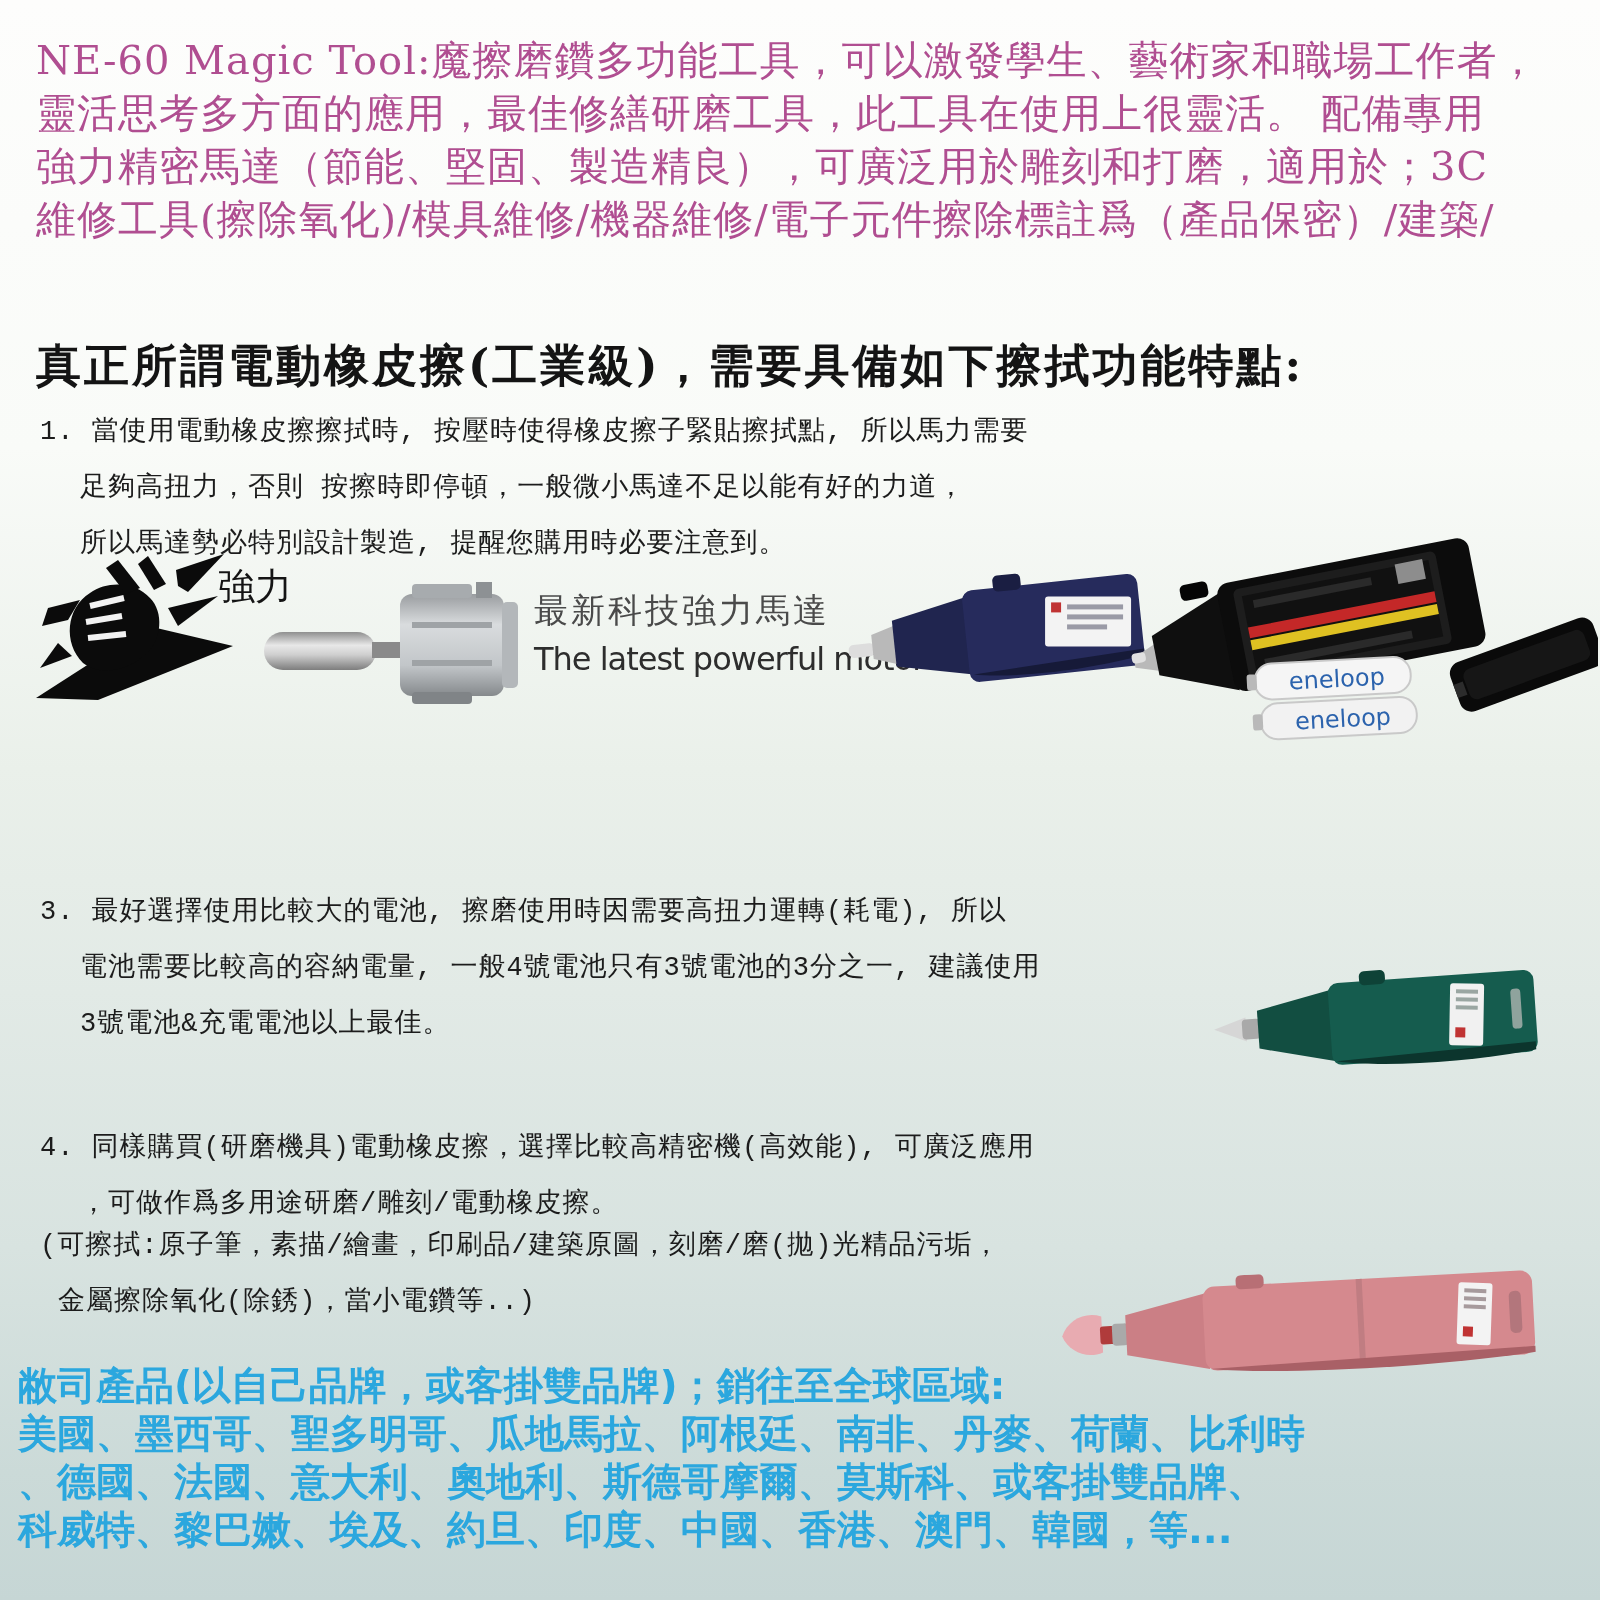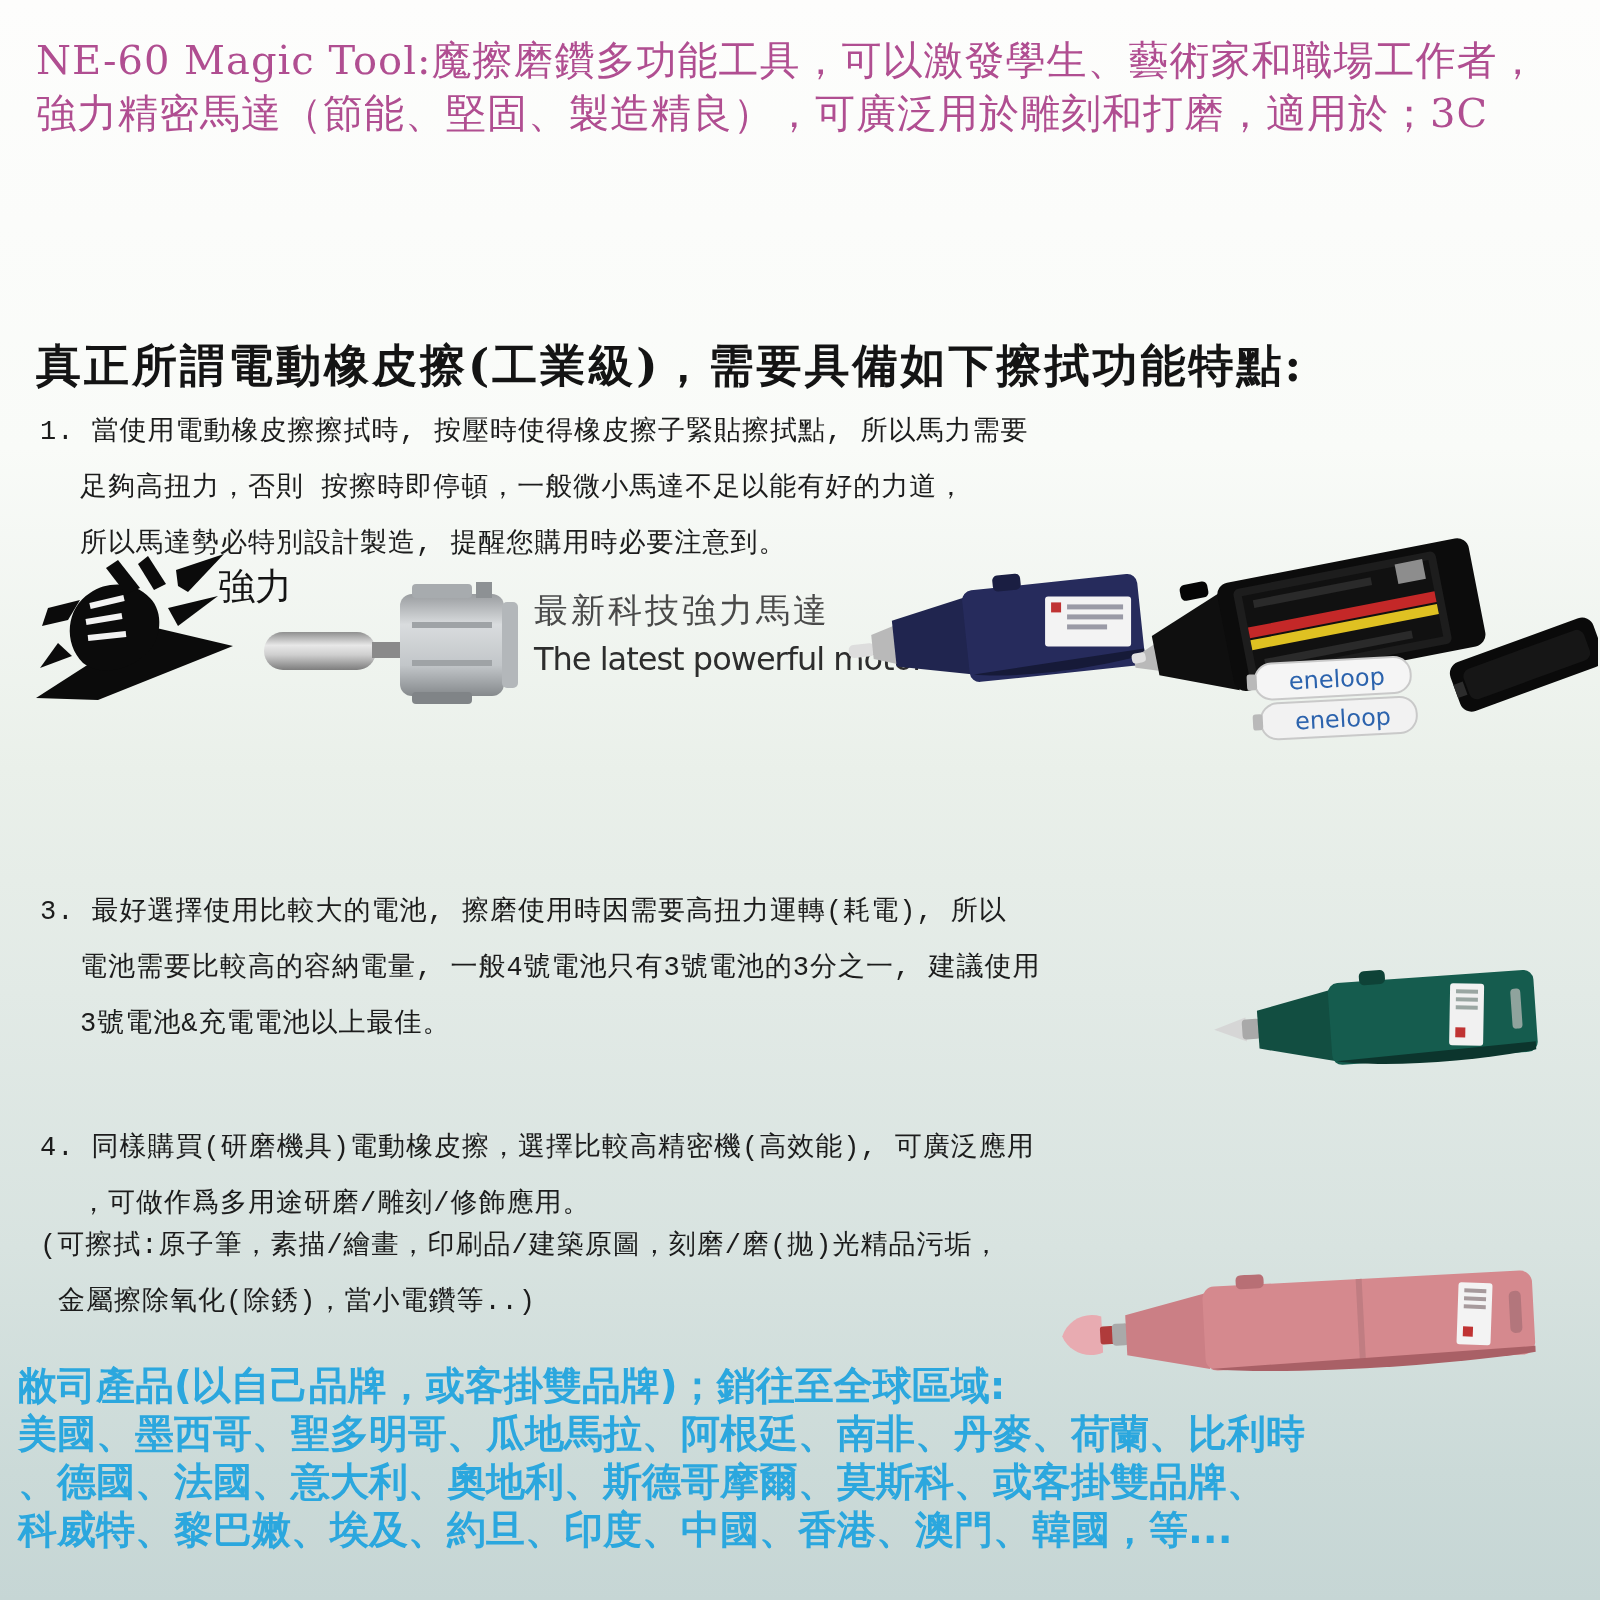--- a/index.html
+++ b/index.html
@@ -68,21 +68,23 @@
   #green-device  { left:1212px; top:968px; transform:rotate(-4deg); }
   #pink-device   { left:1058px; top:1272px; transform:rotate(-3deg); }
 </style>
 </head>
 <body>
 
 <div id="canvas">
 
   <div class="intro">
     <div class="line">NE-60 Magic Tool:魔擦磨鑽多功能工具，可以激發學生、藝術家和職場工作者，</div>
+    <div class="line">靈活思考多方面的應用，最佳修繕研磨工具，此工具在使用上很靈活。 配備專用</div>
     <div class="line">強力精密馬達（節能、堅固、製造精良），可廣泛用於雕刻和打磨，適用於；3C</div>
+    <div class="line">維修工具(擦除氧化)/模具維修/機器維修/電子元件擦除標註爲（產品保密）/建築/</div>
   </div>
 
   <div class="heading line">真正所謂電動橡皮擦(工業級)，需要具備如下擦拭功能特點:</div>
 
   <div class="feature" id="feature-1">
     <div class="line">1. 當使用電動橡皮擦擦拭時, 按壓時使得橡皮擦子緊貼擦拭點, 所以馬力需要</div>
     <div class="line cont">足夠高扭力，否則  按擦時即停頓，一般微小馬達不足以能有好的力道，</div>
     <div class="line cont">所以馬達勢必特別設計製造, 提醒您購用時必要注意到。</div>
   </div>
 
@@ -196,21 +198,21 @@
       <rect x="244" y="28" width="22" height="4" fill="#9aa6a2"></rect>
       <rect x="244" y="36" width="22" height="4" fill="#9aa6a2"></rect>
       <rect x="244" y="44" width="22" height="4" fill="#9aa6a2"></rect>
     </g>
     <rect x="300" y="30" width="10" height="40" rx="4" fill="#8fa39d"></rect>
     <path d="M122,90 L322,84 L322,92 C260,100 170,100 122,90 Z" fill="#0c352d"></path>
   </svg>
 
   <div class="feature" id="feature-4">
     <div class="line">4. 同樣購買(研磨機具)電動橡皮擦，選擇比較高精密機(高效能), 可廣泛應用</div>
-    <div class="line cont">，可做作爲多用途研磨/雕刻/修飾應用。</div>
+    <div class="line cont">，可做作爲多用途研磨/雕刻/電動橡皮擦。</div>
   </div>
 
   <div class="feature" id="note">
     <div class="line">(可擦拭:原子筆，素描/繪畫，印刷品/建築原圖，刻磨/磨(拋)光精品污垢，</div>
     <div class="line cont">金屬擦除氧化(除銹)，當小電鑽等..)</div>
   </div>
 
   <svg id="pink-device" class="img" width="490" height="108" viewBox="0 0 490 108">
     <path d="M4,52 C10,36 28,28 44,34 L44,70 C28,76 10,68 4,52 Z" fill="#e8abb1"></path>
     <rect x="42" y="44" width="14" height="18" rx="3" fill="#b03b3b"></rect>

